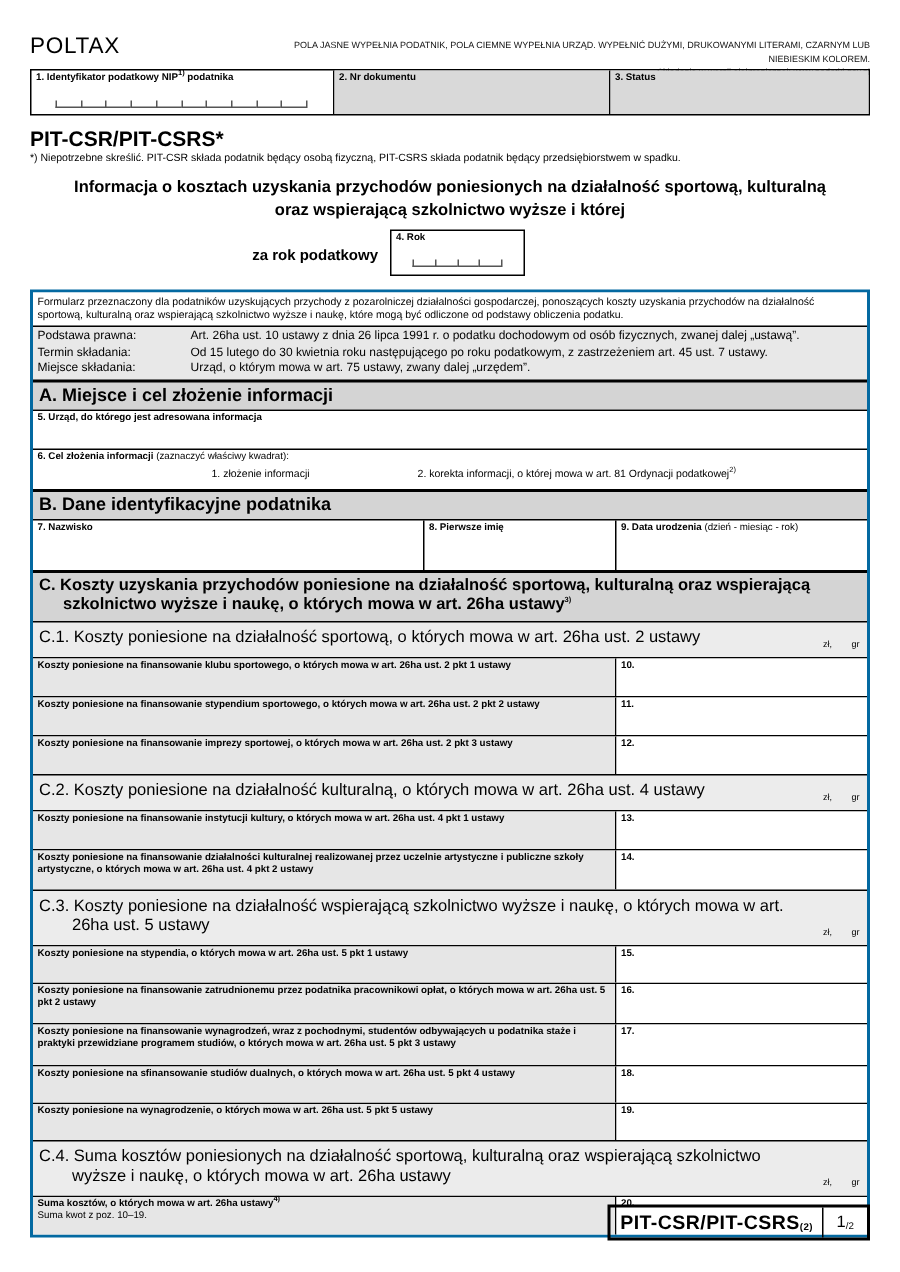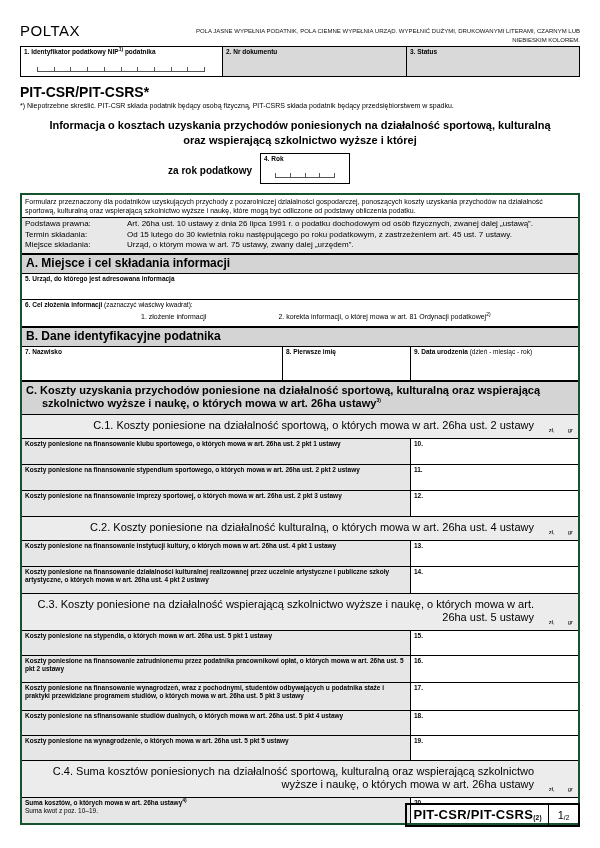--- a/index.html
+++ b/index.html
@@ -31,41 +31,41 @@
   .footnote { position:absolute; left:20px; top:102px; font-size:7px; }
   .maintitle { position:absolute; left:0; top:118px; width:600px; text-align:center;
                font-size:11px; font-weight:bold; line-height:15px; }
   .yearrow { position:absolute; left:0; top:153px; width:600px; height:32px; }
   .yearlabel { position:absolute; left:0; top:12px; width:252px; text-align:right;
                font-size:10px; font-weight:bold; }
   .yearbox { position:absolute; left:260px; top:0; width:90px; height:31px;
              border:1.5px solid #000; }
   .year-comb { position:absolute; left:14px; right:14px; bottom:5px; }
   
-  .table { position:absolute; left:20px; top:193px; width:560px; border:2px solid #14532d; }
+  .table { position:absolute; left:20px; top:193px; width:560px; border:2px solid #0369a1; }
   .trow { border-top:1px solid #000; }
   .trow:first-child { border-top:none; }
   .purpose { padding:2px 3px; font-size:7px; line-height:9px; background:#fff; }
   .legal { background:#e8e8e8; padding:1px 3px 2px; font-size:8px; line-height:10.5px; }
   .legal-line { display:flex; }
   .legal-label { width:102px; flex:none; }
   .sechead { background:#d4d4d4; font-size:12px; font-weight:bold; padding:2px 4px 3px;
              border-top:2px solid #000; line-height:13px; }
   .sechead .sub { font-weight:normal; font-size:9.5px; padding-left:14px; }
   .fieldbox { position:relative; background:#fff; padding:1px 3px; }
   .options { display:flex; font-size:7px; padding:4px 0 5px; }
   .opt1 { margin-left:116px; }
   .opt2 { margin-left:72px; }
   .cols { display:flex; }
   .cols > div { border-right:1px solid #000; padding:1px 3px; position:relative; }
   .cols > div:last-child { border-right:none; }
   .chead { background:#d4d4d4; font-size:11px; font-weight:bold; line-height:13.5px;
            padding:2px 6px 3px 20px; text-indent:-16px; border-top:2px solid #000; }
   .subhead { position:relative; background:#ececec; font-size:11px; line-height:13px;
-             padding:4px 44px 6px 26px; text-indent:-22px; border-top:1.5px solid #000;text-align:right; }
+             padding:4px 44px 6px 26px; text-indent:-22px; border-top:1.5px solid #000; }
   .currency { position:absolute; right:5px; bottom:1px; font-size:6px; text-indent:0; }
   .currency .zl { margin-right:13px; }
   .cost-row { display:flex; border-top:1px solid #000; }
   .cost-label { width:389px; flex:none; background:#e6e6e6; border-right:1px solid #000;
                 padding:1px 3px; font-size:6.5px; font-weight:bold; line-height:8.5px; }
   .cost-label .plain { font-weight:normal; }
   .cost-value { flex:1; background:#fff; padding:1px 3px; font-size:6.5px; font-weight:bold; }
   .h25 { min-height:25px; } .h26 { min-height:26px; } .h27 { min-height:27px; }
   .h28 { min-height:28px; } .h34 { min-height:34px; }
   
@@ -144,21 +144,21 @@
       <div class="legal-line">
         <span class="legal-label">Termin składania:</span>
         <span>Od 15 lutego do 30 kwietnia roku następującego po roku podatkowym, z zastrzeżeniem art. 45 ust. 7 ustawy.</span>
       </div>
       <div class="legal-line">
         <span class="legal-label">Miejsce składania:</span>
         <span>Urząd, o którym mowa w art. 75 ustawy, zwany dalej „urzędem”.</span>
       </div>
     </div>
 
-    <div class="trow sechead">A. Miejsce i cel składania informacji</div>
+    <div class="trow sechead">A. Miejsce i cel złożenie informacji</div>
 
     <div class="trow fieldbox h26">
       <div class="flabel">5. Urząd, do którego jest adresowana informacja</div>
     </div>
 
     <div class="trow fieldbox">
       <div class="flabel"><span>6. Cel złożenia informacji </span><span class="hint">(zaznaczyć właściwy kwadrat):</span></div>
       <div class="options">
         <span class="opt1">1. złożenie informacji</span>
         <span class="opt2"><span>2. korekta informacji, o której mowa w art. 81 Ordynacji podatkowej</span><sup>2)</sup></span>

